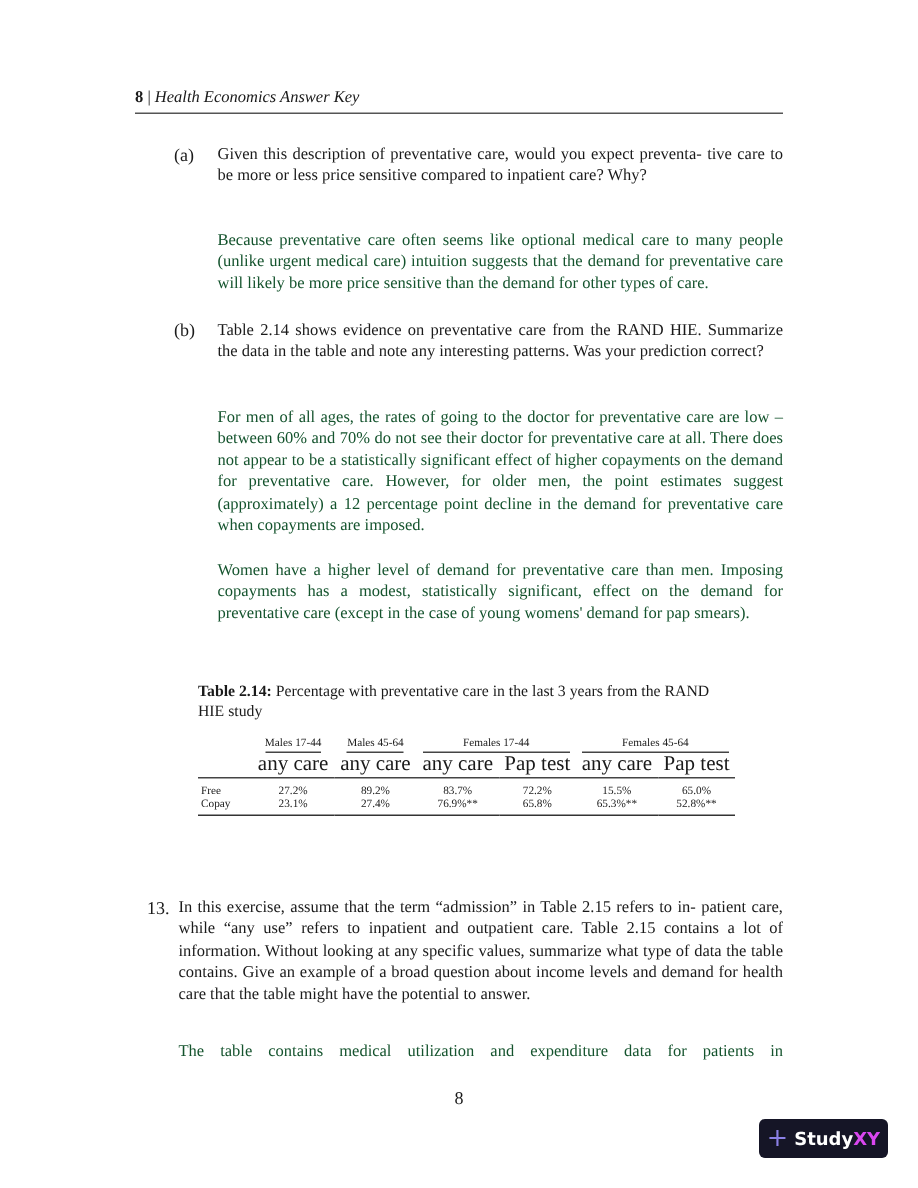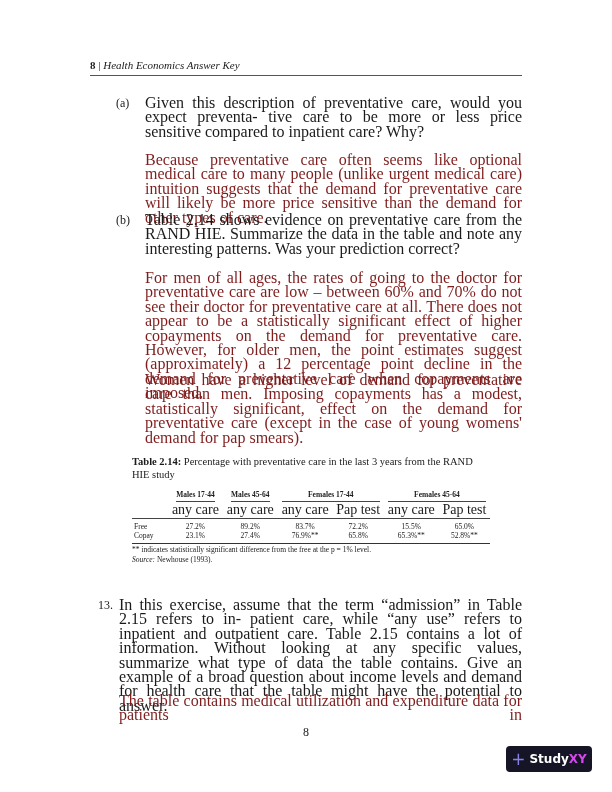--- a/index.html
+++ b/index.html
@@ -6,32 +6,32 @@
   body { width: 612px; height: 792px; position: relative; overflow: hidden;
          font-family: "DejaVu Serif", "Liberation Serif", serif; color: #1a1a1a; }
   .page { position: absolute; left: 0; top: 0; width: 612px; height: 792px; }
 
   .running-head { position: absolute; left: 90px; top: 58px; width: 432px;
     font-family: "Liberation Serif", serif; font-size: 11px; line-height: 14px;
     border-bottom: 0.8px solid #555; padding-bottom: 3px; }
   .running-head .num { font-weight: bold; }
   .running-head .title { font-style: italic; text-align: center; }
   .para { position: absolute; font-family: "Liberation Serif", serif;
-          font-size: 16px; line-height: 14.4px; text-align: justify; }
-  .answer { color: #7f1d1d; }
+          font-size: 11px; line-height: 14.4px; text-align: justify; }
+  .answer { color: #14532d; }
   .label { position: absolute; font-family: "Liberation Serif", serif; font-size: 12px; line-height: 14.4px; }
 
   .caption { position: absolute; left: 132px; top: 455px; width: 352px;
     font-family: "Liberation Serif", serif; font-size: 10.5px; line-height: 13px; }
   .caption b { font-weight: bold; }
 
   table.data { position: absolute; left: 132px; top: 490px; width: 358px;
     border-collapse: collapse; font-family: "Liberation Serif", serif; }
   table.data th, table.data td { padding: 0; text-align: center; }
-  .grp th { font-size: 7.5px; font-weight: bold; padding-bottom: 3px; }
+  .grp th { font-size: 7.5px; font-weight: normal; padding-bottom: 3px; }
   .grp th span { display: inline-block; border-bottom: 0.6px solid #444; padding-bottom: 2px; }
   .sub th { font-size: 14px; font-weight: normal; border-bottom: 0.8px solid #444; padding: 2px 2px 2px 2px; }
   .row td { font-size: 7.5px; line-height: 9px; }
   .row td.rl { text-align: left; padding-left: 2px; margin-left: 39px; }
   .row.first td { padding-top: 3px; }
   .row.last td { padding-bottom: 3px; border-bottom: 1.6px solid #333; }
 
   .note { position: absolute; left: 132px; top: 545px; width: 358px;
     font-family: "Liberation Serif", serif; font-size: 7.5px; line-height: 10px; }
   .note i { font-style: italic; }
@@ -99,24 +99,20 @@
       <td>23.1%</td>
       <td>27.4%</td>
       <td>76.9%**</td>
       <td>65.8%</td>
       <td>65.3%**</td>
       <td>52.8%**</td>
     </tr>
   </tbody>
     </table>
 
-  <div class="note">
-    <div>** indicates statistically significant difference from the free at the p = 1% level.</div>
-    <div><i>Source:</i><span> Newhouse (1993).</span></div>
-  </div>
 
   <div class="label" style="left:98px; top:598px;">13.</div>
   <div class="para" style="left:119px; top:598px; width:403px;">In this exercise, assume that the term “admission” in Table 2.15 refers to in- patient care, while “any use” refers to inpatient and outpatient care. Table 2.15 contains a lot of information. Without looking at any specific values, summarize what type of data the table contains. Give an example of a broad question about income levels and demand for health care that the table might have the potential to answer.</div>
   <div class="para answer" style="left:119px; top:694px; width:403px; text-align-last: justify;">The table contains medical utilization and expenditure data for patients in</div>
 
   <div class="page-number">8</div>
 
   <div class="badge">
     <span class="plus">+</span>
     <span><span>Study</span><span class="xy">XY</span></span>

